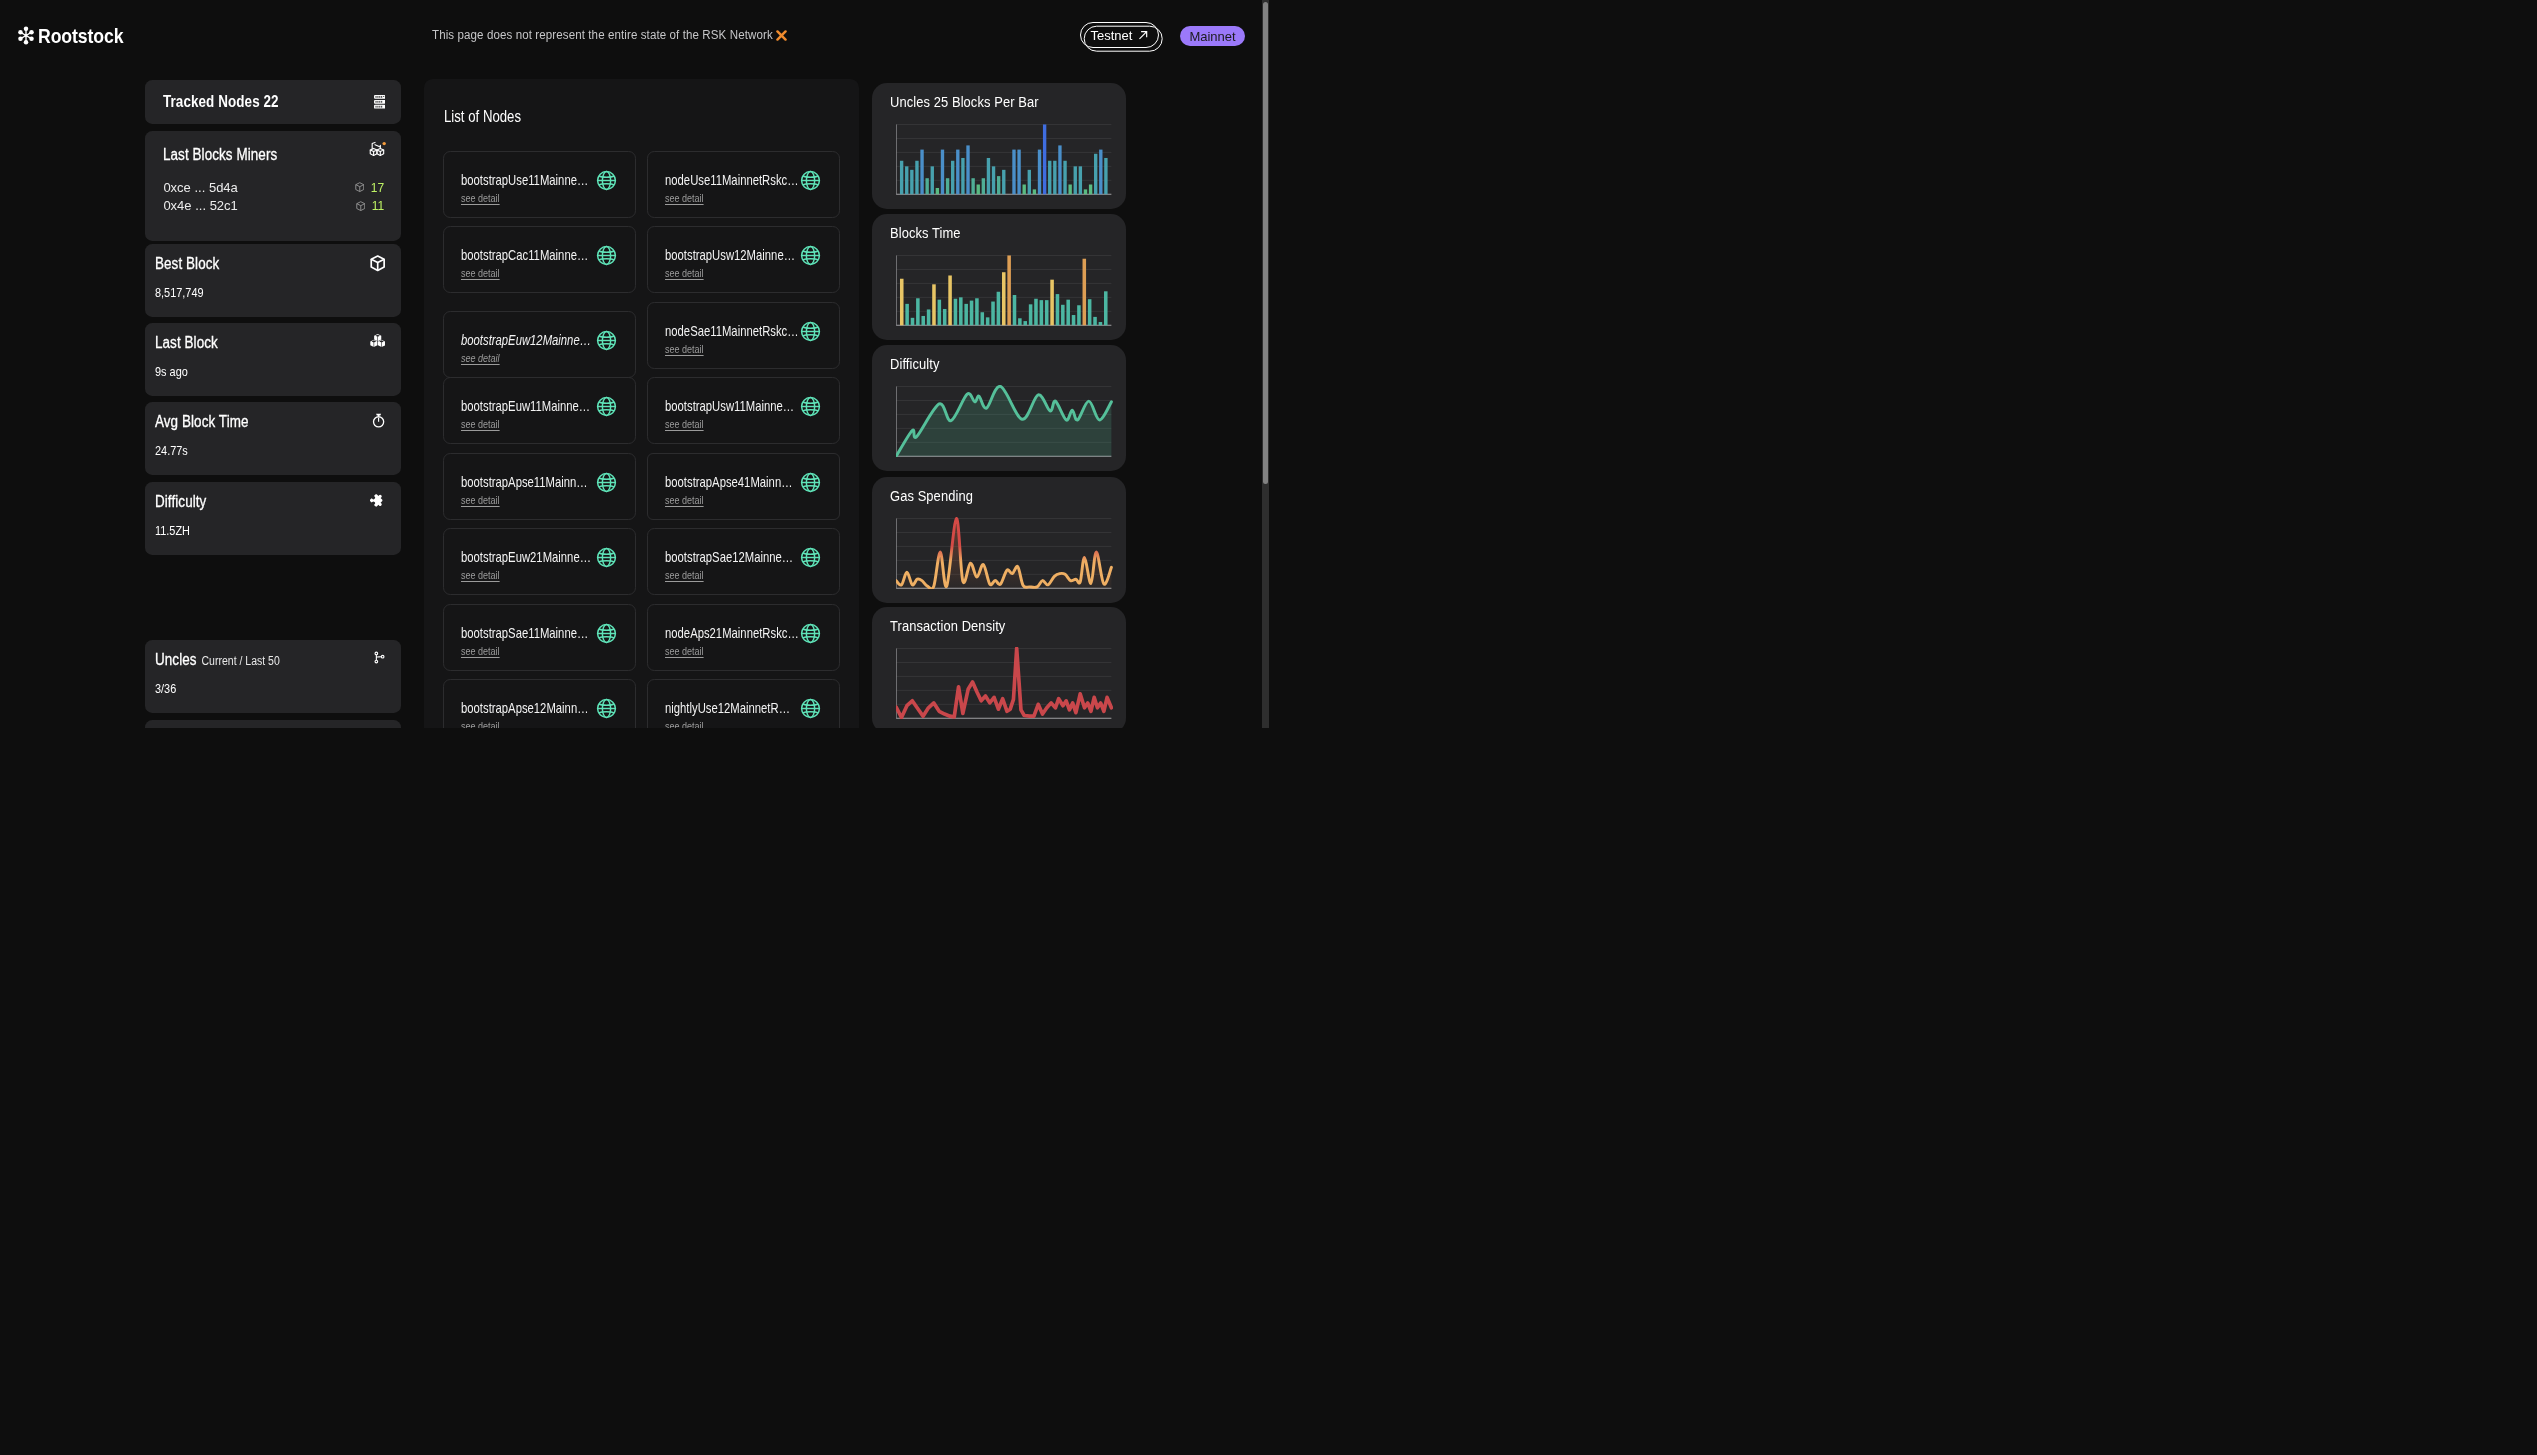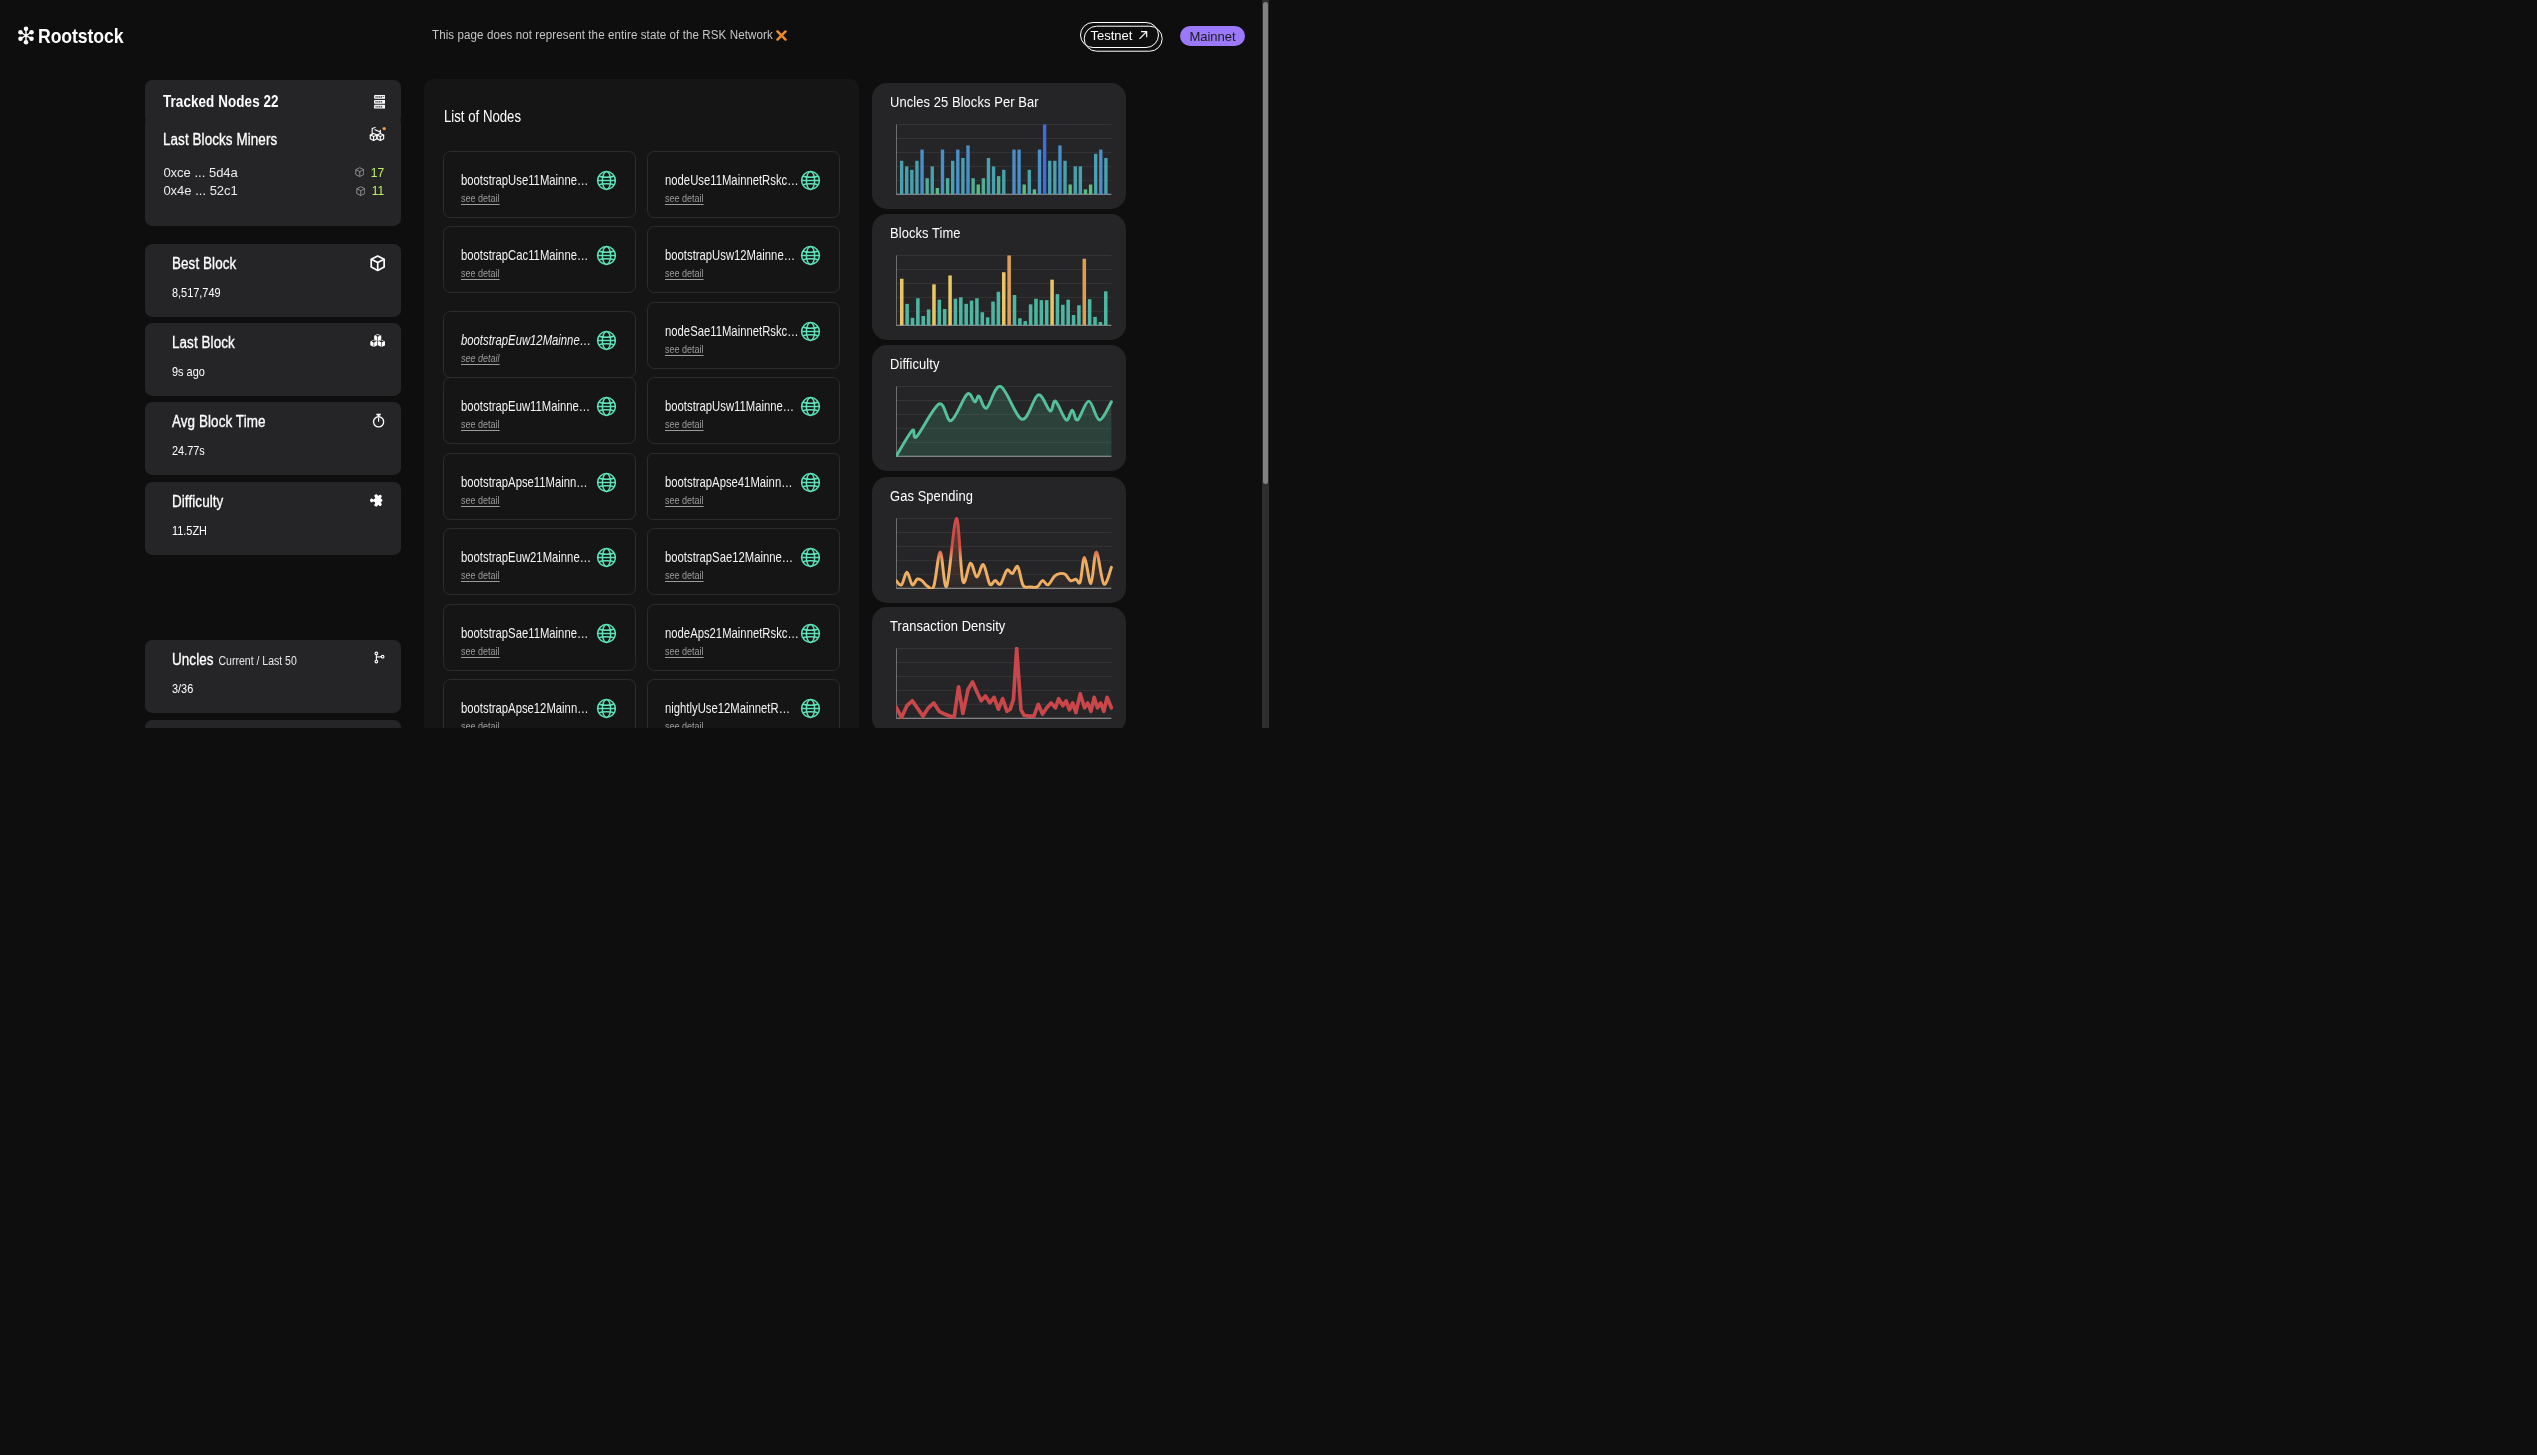--- a/index.html
+++ b/index.html
@@ -33,26 +33,26 @@
     transform-origin:left center; white-space:nowrap; }
   .card-title { color:#ffffff; font-size:16px; font-weight:400; letter-spacing:0.1px;
     -webkit-text-stroke:0.3px #ffffff; }
   .c-tracked .card-title { font-weight:700; -webkit-text-stroke:0; }
   .card-sub { color:#e9e9e9; font-size:12.5px; font-weight:400; margin-left:5.9px;
     -webkit-text-stroke:0; }
   .card-value { color:#ffffff; font-size:13px; font-weight:400; transform:scaleX(0.84);
     transform-origin:left top; width:fit-content; }
   .c-tracked { top:80px; height:44px; display:flex; align-items:center;
     justify-content:space-between; padding:0 16px 0 18.4px; }
-  .c-miners { top:116px; height:110px; padding:14.7px 14.7px 0 18.4px; }
+  .c-miners { top:131px; height:110px; padding:14.7px 14.7px 0 18.4px; }
   .miner-rows { margin-top:14.7px; padding-right:2.2px; }
   .miner-row { display:flex; align-items:center; justify-content:space-between; height:18.4px; }
   .miner-addr { color:#ececec; font-size:13px; }
   .miner-right { display:flex; align-items:center; gap:6.6px; color:#bef264; font-size:12px; }
-  .c-stat { padding:11px 16px 0 27px; height:73px; }
+  .c-stat { padding:11px 16px 0 10px; height:73px; }
   .c-stat .card-value { margin-top:11.7px; }
 
   
   .nodes-panel { position:absolute; left:424px; top:79px; width:435px; height:662px;
     background:#151516; border-radius:8.8px; }
   .nodes-title { position:absolute; left:20px; top:28px; color:#ffffff; font-size:16.5px; font-weight:400;
     transform:scaleX(0.8); transform-origin:left top; }
   .node-card { position:absolute; width:193px; height:67px; border:0.7px solid #2c2c2e;
     border-radius:7.3px; background:transparent; }
   .node-name { position:absolute; left:17px; top:20px; color:#f4f4f4; font-size:14.3px;

